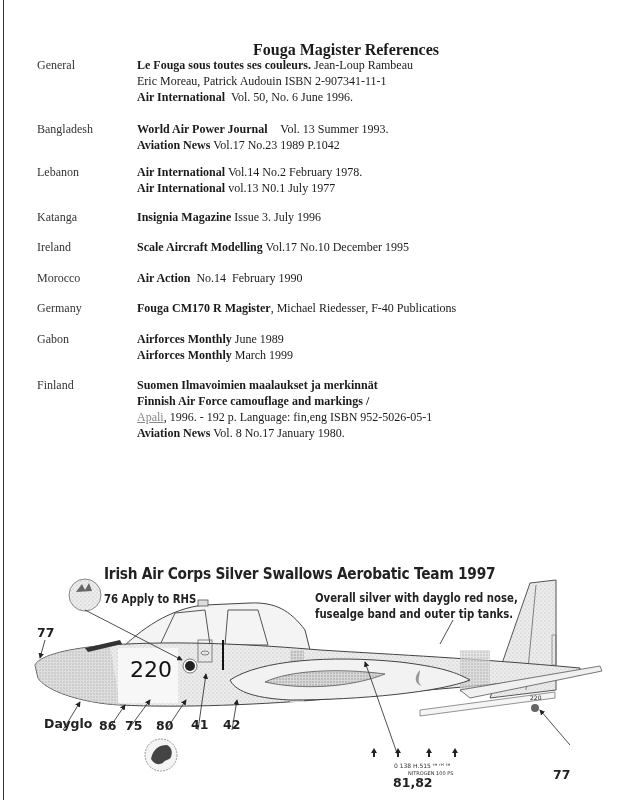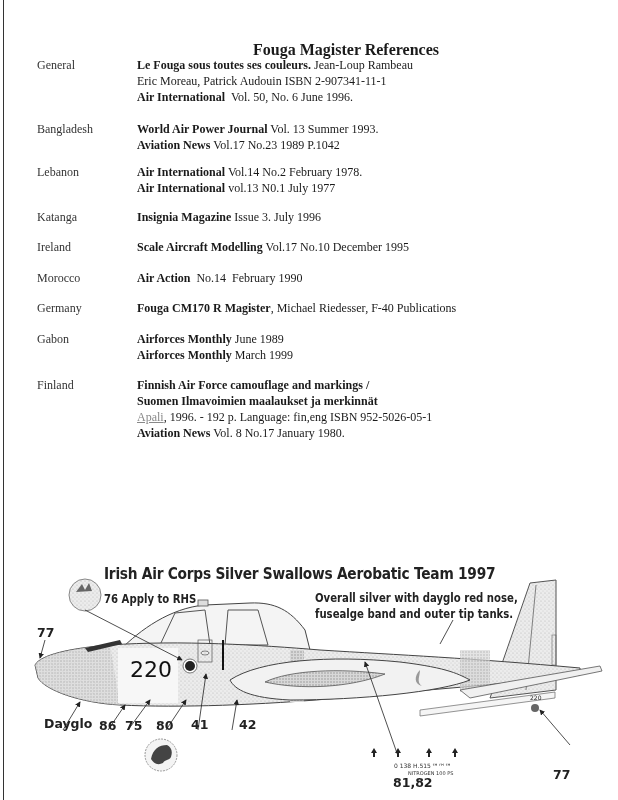--- a/index.html
+++ b/index.html
@@ -35,21 +35,21 @@
       <div class="sec-label">General</div>
       <div class="sec-lines">
         <div class="ref-line"><b>Le Fouga sous toutes ses couleurs.</b><span style="white-space: pre; margin-top: 44px;"> Jean-Loup Rambeau</span></div>
         <div class="ref-line"><span style="white-space: pre;">Eric Moreau, Patrick Audouin ISBN 2-907341-11-1</span></div>
         <div class="ref-line"><b>Air International</b><span style="white-space: pre;">  Vol. 50, No. 6 June 1996.</span></div>
       </div>
     </div>
     <div class="section" style="top: 121px;">
       <div class="sec-label">Bangladesh</div>
       <div class="sec-lines">
-        <div class="ref-line"><b>World Air Power Journal</b><span style="white-space: pre;"> Vol. 13 Summer 1993.</span></div>
+        <div class="ref-line"><b>World Air Power Journal</b><span style="white-space: pre; padding-left: 10px;"> Vol. 13 Summer 1993.</span></div>
         <div class="ref-line"><b>Aviation News</b><span style="white-space: pre;"> Vol.17 No.23 1989 P.1042</span></div>
       </div>
     </div>
     <div class="section" style="top: 164px;">
       <div class="sec-label">Lebanon</div>
       <div class="sec-lines">
         <div class="ref-line"><b>Air International</b><span style="white-space: pre;"> Vol.14 No.2 February 1978.</span></div>
         <div class="ref-line"><b>Air International</b><span style="white-space: pre;"> vol.13 N0.1 July 1977</span></div>
       </div>
     </div>
@@ -80,22 +80,22 @@
     <div class="section" style="top: 331px;">
       <div class="sec-label">Gabon</div>
       <div class="sec-lines">
         <div class="ref-line"><b>Airforces Monthly</b><span style="white-space: pre;"> June 1989</span></div>
         <div class="ref-line"><b>Airforces Monthly</b><span style="white-space: pre;"> March 1999</span></div>
       </div>
     </div>
     <div class="section" style="top: 377px;">
       <div class="sec-label">Finland</div>
       <div class="sec-lines">
+        <div class="ref-line"><b>Suomen Ilmavoimien maalaukset ja merkinnät</b></div>
         <div class="ref-line"><b>Finnish Air Force camouflage and markings /</b></div>
-        <div class="ref-line"><b>Suomen Ilmavoimien maalaukset ja merkinnät</b></div>
         <div class="ref-line"><span class="link">Apali</span><span style="white-space: pre;">, 1996. - 192 p. Language: fin,eng ISBN 952-5026-05-1</span></div>
         <div class="ref-line"><b>Aviation News</b><span style="white-space: pre;"> Vol. 8 No.17 January 1980.</span></div>
       </div>
     </div>
   </div>
 
 <div class="diagram-title">Irish Air Corps Silver Swallows Aerobatic Team 1997</div>
 <div class="note" style="left:315px; top:590px;">Overall silver with dayglo red nose,</div>
 <div class="note" style="left:315px; top:606px;">fusealge band and outer tip tanks.</div>
 <div class="note" style="left:104px; top:591px;">76 Apply to RHS</div>
@@ -190,19 +190,19 @@
 <div class="tiny" style="left:394px; top:762px;">0  138     H.515   ᶠᴴ   ᶠᴴ ᶠᴴ</div>
 <div class="tiny" style="left:408px; top:770px; font-size:5px;">NITROGEN 100 PS</div>
 
 <div class="callout" style="left:37px; top:625px;">77</div>
 <div class="callout" style="left:553px; top:767px;">77</div>
 <div class="callout" style="left:44px; top:716px;">Dayglo</div>
 <div class="callout" style="left:99px; top:718px;">86</div>
 <div class="callout" style="left:125px; top:718px;">75</div>
 <div class="callout" style="left:156px; top:718px;">80</div>
 <div class="callout" style="left:191px; top:717px;">41</div>
-<div class="callout" style="left:223px; top:717px;margin-left:16px;">42</div>
+<div class="callout" style="left:223px; top:717px;">42</div>
 <div class="callout" style="left:393px; top:775px;text-align:right;">81,82</div>
 
 <svg style="position:absolute; left:143px; top:735px;" width="36" height="40">
   <circle cx="18" cy="20" r="16" fill="#f4f4f4" stroke="#999" stroke-width="1" stroke-dasharray="2 1"></circle>
   <path d="M8,24 C10,14 16,10 24,10 C28,12 30,16 28,22 C26,26 22,24 20,28 C16,30 12,30 8,24 Z" fill="#444"></path>
 </svg>
 
 </body></html>

